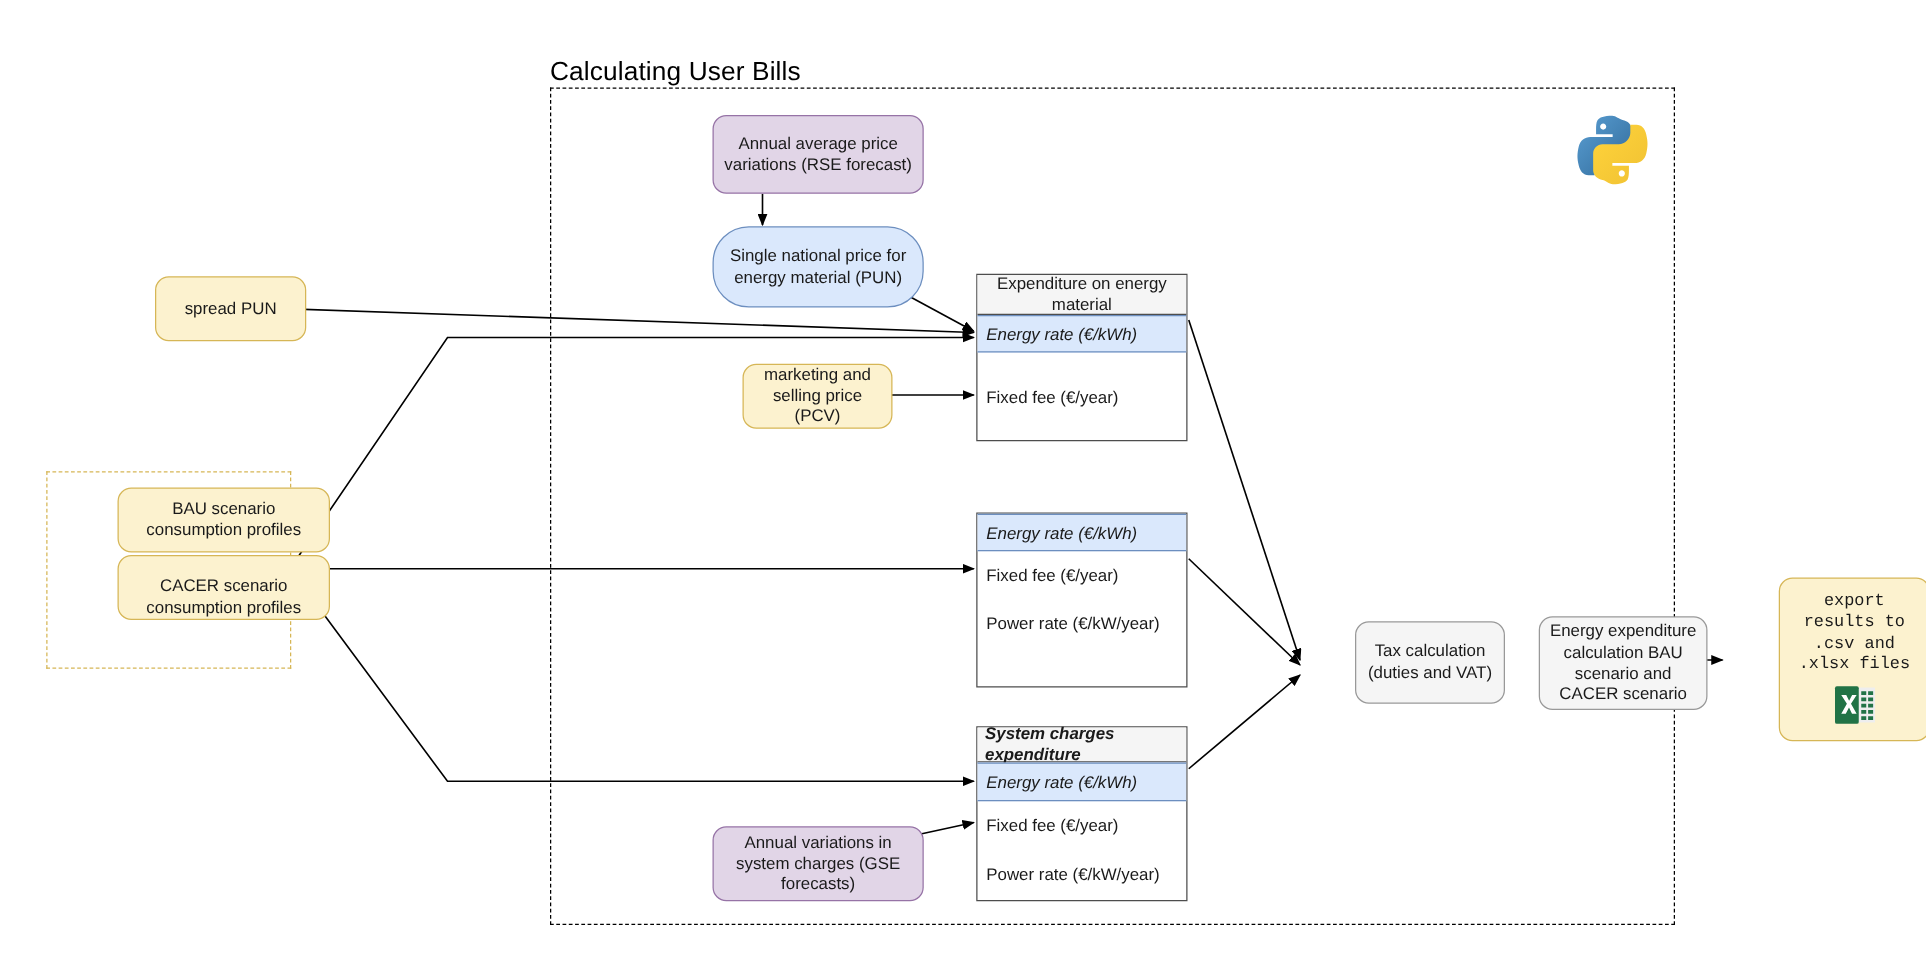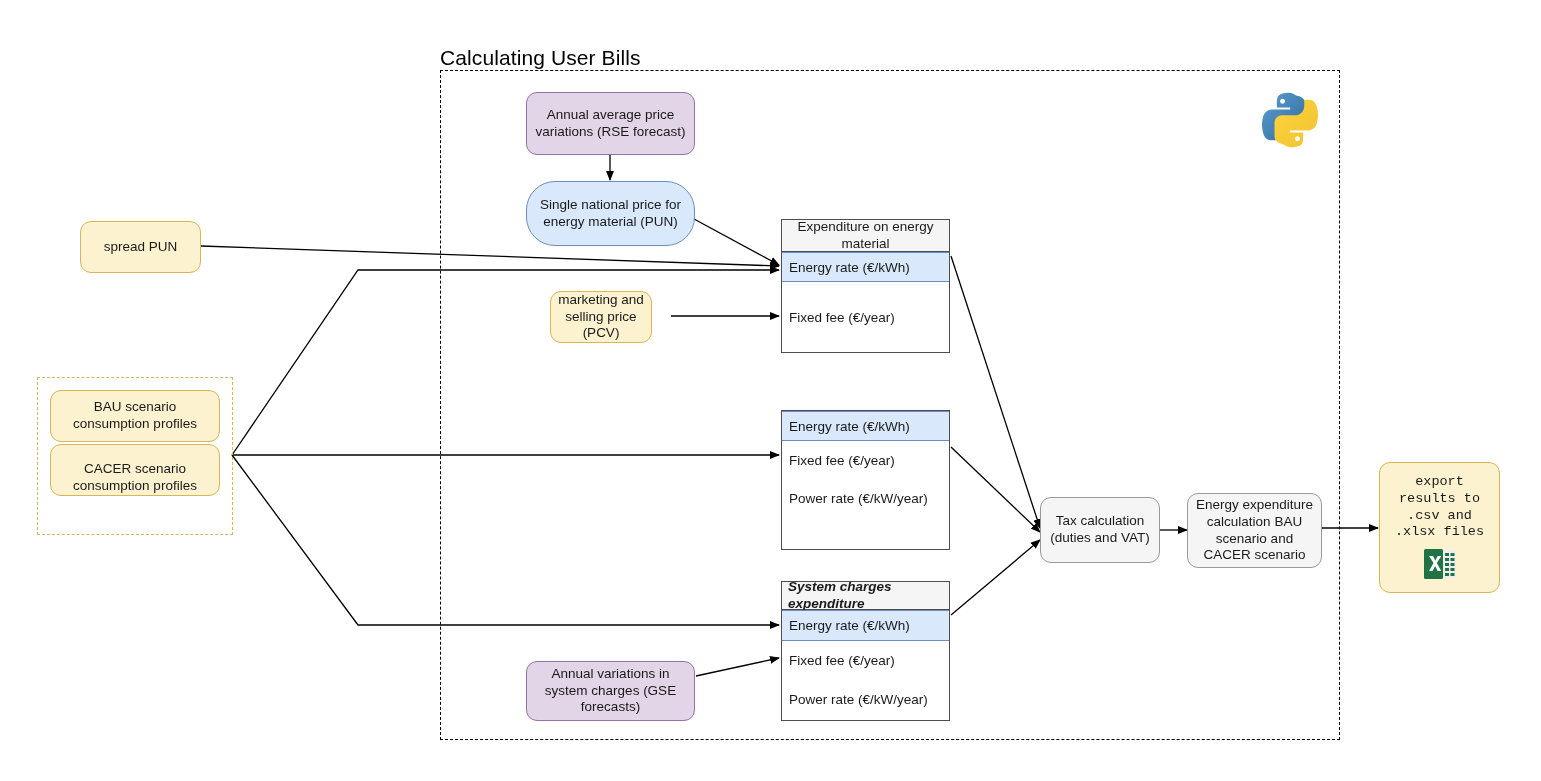--- a/index.html
+++ b/index.html
@@ -32,21 +32,21 @@
     display: flex;
     align-items: center;
     justify-content: center;
     text-align: center;
     font-size: 13.5px;
     line-height: 1.25;
     color: #1a1a1a;
   }
   .node span { display: block; padding: 0 6px; }
 
-  .rounded { border-radius: 11px; }
+  .rounded { border-radius: 11px; margin-left: 44px; }
 
   .n-yellow {
     background: #fcf2cf;
     border: 1.3px solid #d6b656;
   }
   .n-purple {
     background: #e1d5e7;
     border: 1.3px solid #9673a6;
   }
   .n-blue {
@@ -110,20 +110,21 @@
     font-size: 13.5px;
     color: #1a1a1a;
     display: flex;
     align-items: center;
     padding-left: 7px;
   }
   .tbl-row.hl {
     background: #dae8fc;
     border-top: 1.2px solid #6c8ebf;
     border-bottom: 1.2px solid #6c8ebf;
+    font-style: italic;
   }
 
   .py-logo { position: absolute; }
   .xls-logo { position: absolute; }
 
   .export-node {
     flex-direction: column;
     justify-content: center;
     gap: 6px;
     font-family: Liberation Mono, monospace;
@@ -206,21 +207,21 @@
   </div>
 
   <div class="node rounded n-purple" style="left:526px; top:92px; width:169px; height:63px;">
     <span>Annual average price variations (RSE forecast)</span>
   </div>
 
   <div class="node rounded n-blue" style="left:526px; top:181px; width:169px; height:65px;border-radius:29px;">
     <span>Single national price for energy material (PUN)</span>
   </div>
 
-  <div class="node rounded n-yellow" style="left:550px; top:291px; width:102px; height:52px;">
+  <div class="node rounded n-yellow" style="left:550px; top:291px; width:120px; height:52px;">
     <span>marketing and selling price (PCV)</span>
   </div>
 
   <div class="node rounded n-purple" style="left:526px; top:661px; width:169px; height:60px;">
     <span>Annual variations in system charges (GSE forecasts)</span>
   </div>
 
   <div class="tbl" style="left:781px; top:219px; width:169px; height:134px;">
     <div class="tbl-head" style="height:32px;">Expenditure on energy material</div>
     <div class="tbl-row hl" style="height:30px;">Energy rate (€/kWh)</div>

